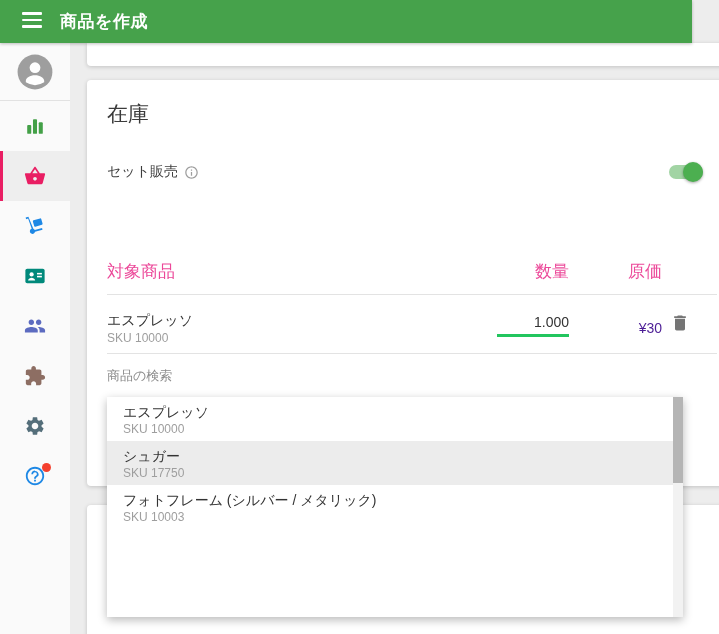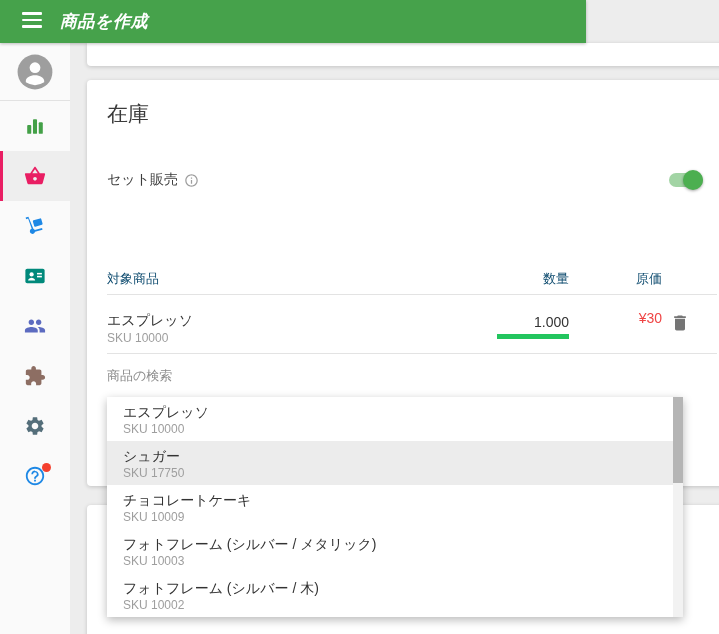--- a/index.html
+++ b/index.html
@@ -1,21 +1,21 @@
 <!DOCTYPE html>
 <html><head>
 <meta charset="utf-8">
 <style>
   html,body{margin:0;padding:0;}
   body{font-family:"Liberation Sans","DejaVu Sans",sans-serif;}
   .screen{position:relative;width:719px;height:634px;overflow:hidden;background:#ededed;}
 
   
-  .appbar{position:absolute;left:0;top:0;width:586px;height:43px;background:#46a24b;z-index:40;
-          display:flex;align-items:center;box-shadow:0 1px 3px rgba(0,0,0,.25);font-style:italic;}
+  .appbar{position:absolute;left:0;top:0;width:692px;height:43px;background:#46a24b;z-index:40;
+          display:flex;align-items:center;box-shadow:0 1px 3px rgba(0,0,0,.25);}
   .hamburger{position:absolute;left:22px;top:12px;width:20px;height:18px;cursor:pointer;}
   .hamburger span{display:block;width:20px;height:2.5px;background:#fff;border-radius:1px;margin-bottom:4px;}
   .appbar-title{position:absolute;left:60px;color:#fff;font-size:17px;font-weight:600;letter-spacing:.5px;}
 
   
   .sidebar{position:absolute;left:0;top:43px;bottom:0;width:70px;background:#fafafa;z-index:30;}
   .sb-profile{height:57px;display:flex;align-items:center;justify-content:center;cursor:pointer;}
   .sb-divider{border-top:1px solid #e2e2e2;height:0;}
   .nav-item{position:relative;height:50px;display:flex;align-items:center;justify-content:center;cursor:pointer;}
   .nav-item.active{background:#eeeeee;}
@@ -25,46 +25,46 @@
   
   .content{position:absolute;left:70px;top:43px;right:0;bottom:0;background:#ededed;}
   .card{position:absolute;left:17px;width:651px;background:#fff;border-radius:4px;
         box-shadow:0 1px 4px rgba(0,0,0,.18);}
   .card-top{top:0;height:23px;border-radius:0 0 4px 4px;}
   .card-main{top:37px;height:406px;}
   .card-bottom{top:462px;height:200px;border-radius:4px 4px 0 0;}
 
   .inv-title{position:absolute;left:20px;top:20px;margin:0;font-size:21px;font-weight:400;color:#3b3b3b;}
 
-  .opt-row{position:absolute;left:20px;right:35px;height:24px;display:flex;align-items:center;margin-top:8px;}
+  .opt-row{position:absolute;left:20px;right:35px;height:24px;display:flex;align-items:center;}
   .opt-row.r1{top:80px;} .opt-row.r2{top:124px;}
   .opt-label{font-size:14px;color:#3c3c3c;}
   .info-ic{margin-left:6px;display:flex;cursor:pointer;}
 
   .switch{position:absolute;right:2px;top:2px;width:34px;height:20px;cursor:pointer;}
   .switch .track{position:absolute;top:3px;left:0;width:34px;height:14px;border-radius:7px;}
   .switch .knob{position:absolute;top:0;width:20px;height:20px;border-radius:50%;box-shadow:0 1px 3px rgba(0,0,0,.35);}
   .switch[data-state="on"] .track{background:#a2d4a4;}
   .switch[data-state="on"] .knob{right:0;background:#4caf50;}
   .switch[data-state="off"] .track{background:#9e9e9e;}
   .switch[data-state="off"] .knob{left:0;background:#fdfdfd;}
 
-  .thead{position:absolute;top:190px;left:20px;right:20px;height:18px;font-size:13px;color:#0c4a6e;}
+  .thead{position:absolute;top:180px;left:20px;right:20px;height:18px;font-size:17px;color:#ec4899;}
   .th-qty{position:absolute;right:149px;top:0;}
   .th-cost{position:absolute;right:56px;top:0;margin-left:6px;}
   .hr{position:absolute;left:20px;right:21px;height:1px;background:#e3e3e3;}
   .hr1{top:214px;} .hr2{top:273px;}
 
   .trow{position:absolute;left:20px;right:20px;top:228px;height:45px;}
   .ti-name{position:absolute;left:0;top:4px;font-size:14px;color:#333;}
   .ti-sku{position:absolute;left:0;top:23px;font-size:12px;color:#9e9e9e;}
-  .qty-input{position:absolute;right:149px;top:6px;width:72px;border:none;border-bottom:5px solid #22c55e;
+  .qty-input{position:absolute;right:149px;top:6px;width:72px;border:none;border-bottom:3px solid #22c55e;
              font-size:14px;text-align:right;color:#333;background:transparent;padding:0 0 4px;outline:none;
              font-family:"Liberation Sans","DejaVu Sans",sans-serif;}
-  .cost{position:absolute;right:56px;top:2px;font-size:14px;color:#ef4444;}
+  .cost{position:absolute;right:56px;top:12px;font-size:14px;color:#4c1d95;}
   .trash-btn{position:absolute;right:27px;top:5px;width:22px;height:22px;border:none;background:none;padding:0;cursor:pointer;}
   .search-label{position:absolute;left:20px;top:287px;font-size:13px;color:#8a8a8a;}
 
   
   .dropdown{position:absolute;left:37px;top:354px;width:576px;height:220px;background:#fff;z-index:20;
             box-shadow:0 3px 9px rgba(0,0,0,.28);}
   .dd-item{height:44px;box-sizing:border-box;padding:6px 26px 0 16px;cursor:pointer;}
   .dd-item.hl{background:#ececec;}
   .dd-name{font-size:14px;color:#333;line-height:18px;white-space:nowrap;overflow:hidden;}
   .dd-sku{font-size:12px;color:#9e9e9e;line-height:15px;margin-top:1px;}
@@ -201,30 +201,22 @@
         <div class="dd-item">
           <div class="dd-name">エスプレッソ</div>
           <div class="dd-sku">SKU 10000</div>
         </div>
 
         <div class="dd-item hl">
           <div class="dd-name">シュガー</div>
           <div class="dd-sku">SKU 17750</div>
         </div>
 
-        <div class="dd-item">
-          <div class="dd-name">チョコレートケーキ</div>
-          <div class="dd-sku">SKU 10009</div>
-        </div>
 
         <div class="dd-item">
           <div class="dd-name">フォトフレーム (シルバー / メタリック)</div>
           <div class="dd-sku">SKU 10003</div>
         </div>
 
-        <div class="dd-item">
-          <div class="dd-name">フォトフレーム (シルバー / 木)</div>
-          <div class="dd-sku">SKU 10002</div>
-        </div>
       </div>
 
   </main>
 </div>
 
 </body></html>

